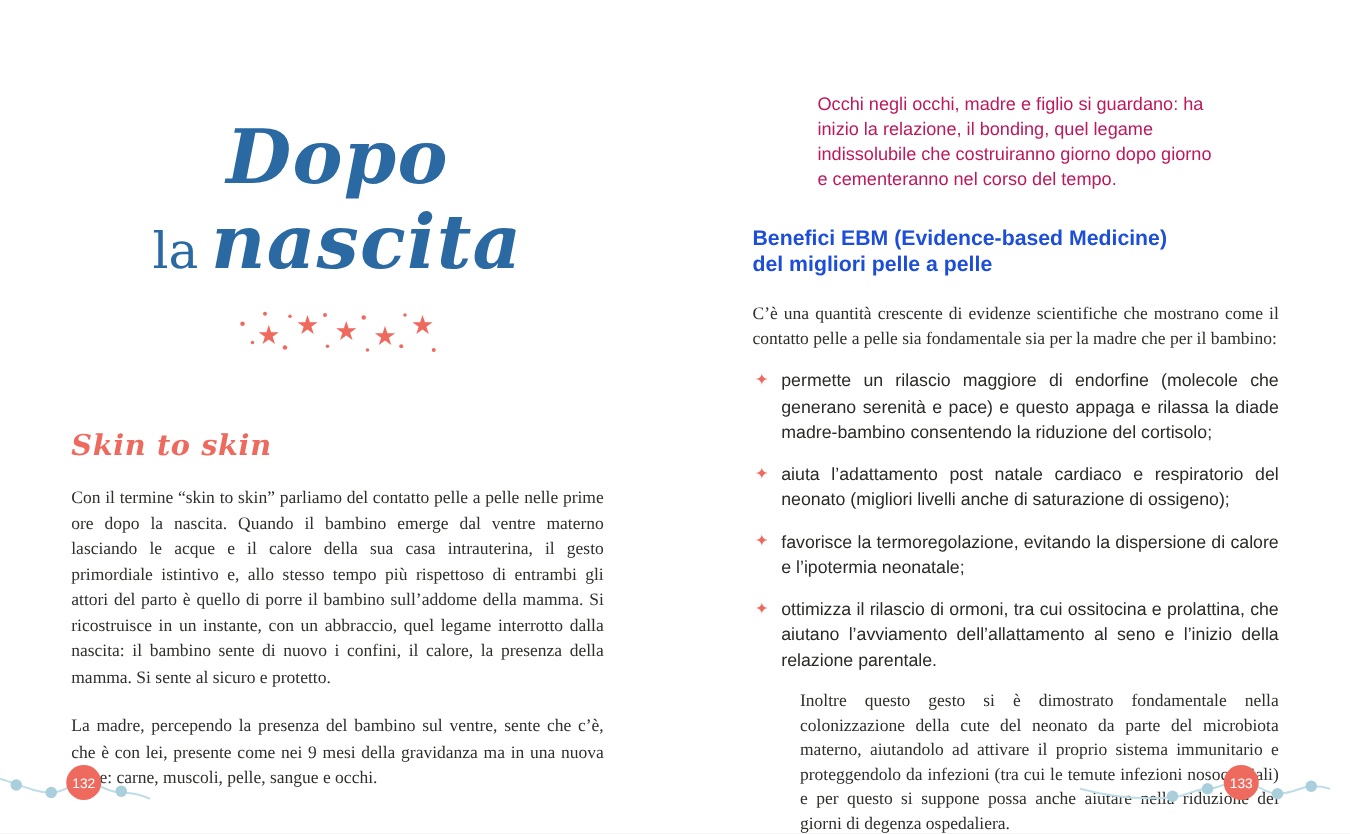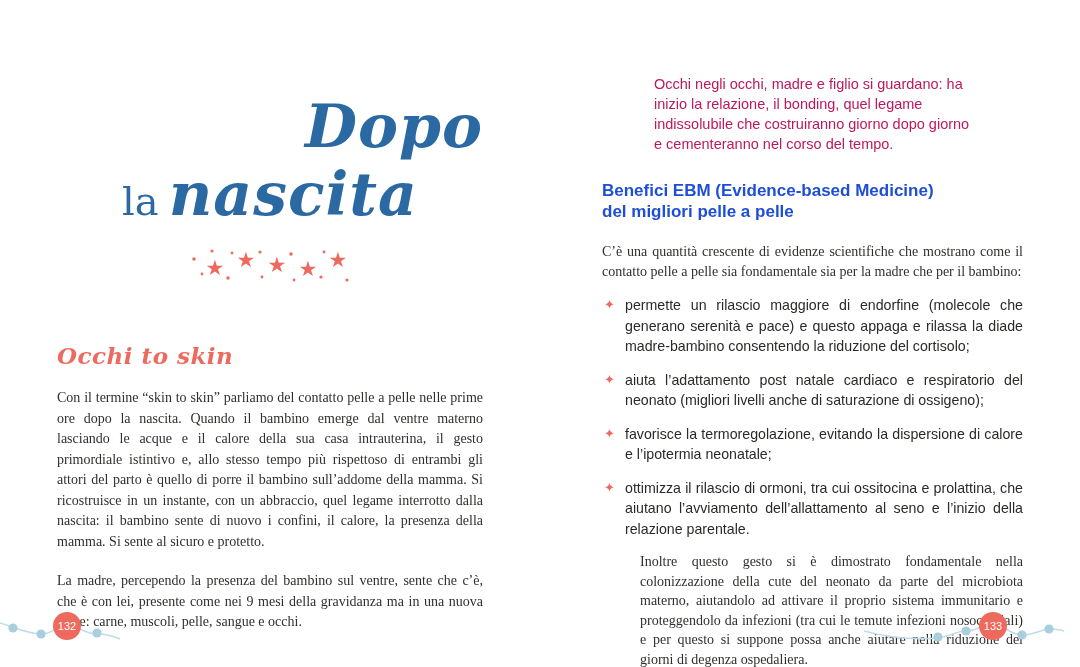--- a/index.html
+++ b/index.html
@@ -10,21 +10,21 @@
     overflow:hidden;
     font-family:"Liberation Serif", serif;
     color:#302f2d;
   }
   .col{position:absolute;top:0;}
   .col-left{left:57px;width:426px;}
   .col-right{left:602px;width:421px;}
 
   
   .chapter-title{margin-top:96px;text-align:center;color:#2a69a2;line-height:1;}
-  .title-line1{font-family:"DejaVu Serif", serif;font-style:italic;font-weight:700;font-size:60px;letter-spacing:1px;text-align:right;}
+  .title-line1{font-family:"DejaVu Serif", serif;font-style:italic;font-weight:700;font-size:60px;letter-spacing:1px;}
   .title-line2{margin-top:8px;white-space:nowrap;}
   .title-la{font-family:"DejaVu Serif", serif;font-weight:400;font-size:40px;margin-right:10px;}
   .title-nascita{font-family:"DejaVu Serif", serif;font-style:italic;font-weight:700;font-size:60px;letter-spacing:1px;}
   .stars-wrap{text-align:center;margin-top:20px;}
   .skin-heading{
     margin-top:52px;
     font-family:"DejaVu Serif", serif;font-style:italic;font-weight:700;
     font-size:23px;color:#ee6a5e;letter-spacing:0.5px;
   }
   .body-serif{
@@ -98,21 +98,21 @@
           <circle cx="72" cy="33" r="1.4"></circle>
           <circle cx="101" cy="10" r="1.8"></circle>
           <circle cx="104" cy="36" r="1.4"></circle>
           <circle cx="131" cy="33" r="1.6"></circle>
           <circle cx="134" cy="8" r="1.4"></circle>
           <circle cx="157" cy="36" r="1.6"></circle>
         </g>
       </svg>
     </div>
 
-    <h2 class="skin-heading">Occhi to skin</h2>
+    <h2 class="skin-heading">Skin to skin</h2>
 
     <p class="body-serif para-first">Con il termine “skin to skin” parliamo del contatto pelle a pelle nelle prime ore dopo la nascita. Quando il bambino emerge dal ventre materno lasciando le acque e il calore della sua casa intrauterina, il gesto primordiale istintivo e, allo stesso tempo più rispettoso di entrambi gli attori del parto è quello di porre il bambino sull’addome della mamma. Si ricostruisce in un instante, con un abbraccio, quel legame interrotto dalla nascita: il bambino sente di nuovo i confini, il calore, la presenza della mamma. Si sente al sicuro e protetto.</p>
 
     <p class="body-serif para-gap">La madre, percependo la presenza del bambino sul ventre, sente che c’è, che è con lei, presente come nei 9 mesi della gravidanza ma in una nuova veste: carne, muscoli, pelle, sangue e occhi.</p>
   </div>
 
   <div class="col col-right">
 
     <div class="intro-quote">Occhi negli occhi, madre e figlio si guardano: ha inizio la relazione, il bonding, quel legame indissolubile che costruiranno giorno dopo giorno e cementeranno nel corso del tempo.</div>
 

